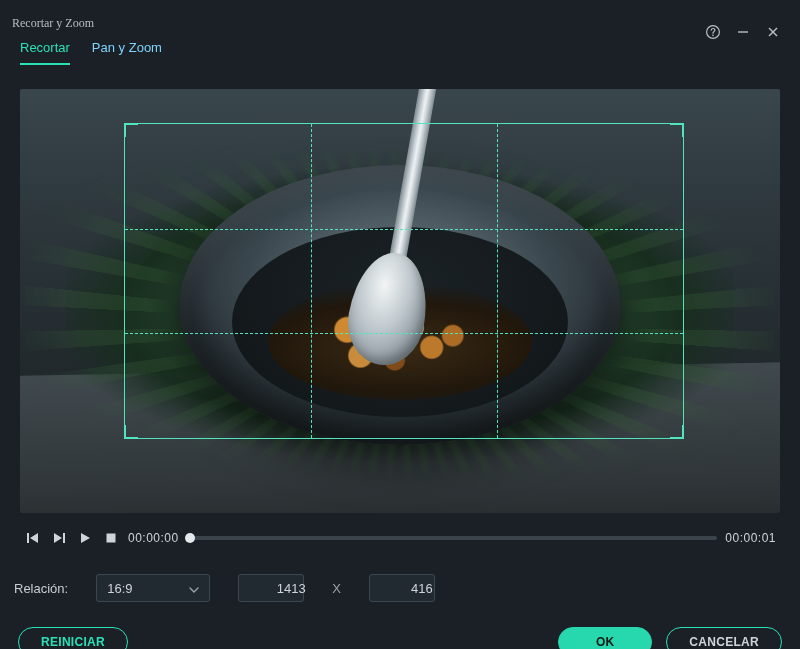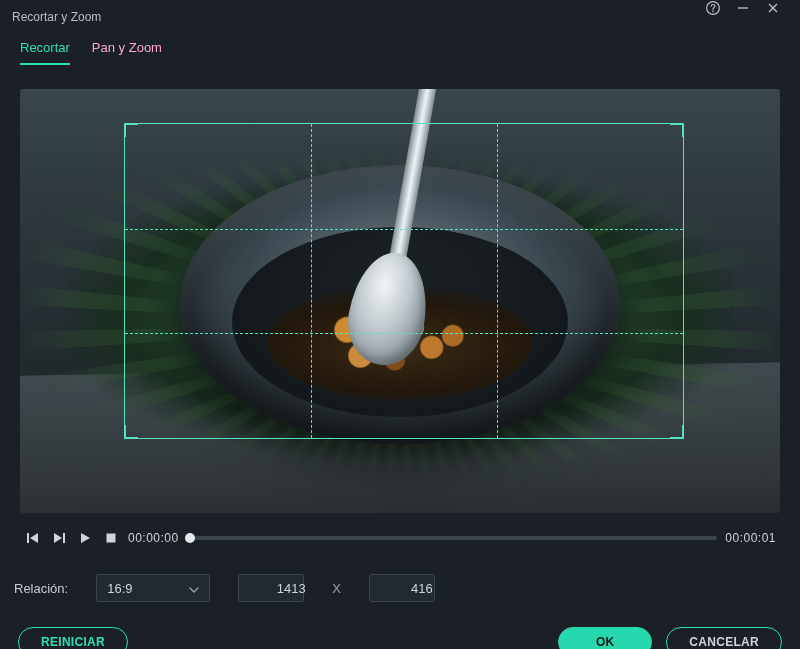--- a/index.html
+++ b/index.html
@@ -9,43 +9,44 @@
     font-family: -apple-system, "Segoe UI", Arial, sans-serif;
     color: #c7cdd2;
     font-size: 13px;
     user-select: none;
   }
 
   
   .titlebar {
     height: 32px;
     display: flex;
-    align-items: flex-end;
-    padding: 8px 12px;
+    align-items: flex-start;
+    padding: 16px 12px;
+    font-family: Liberation Serif, serif;
   }
   .titlebar .title { flex: 0 0 auto; font-size: 12px; color: #b8bec3; }
   .titlebar .spacer { flex: 1 1 auto; }
   .titlebar .win-btn {
     width: 30px; height: 32px;
     display: flex; align-items: center; justify-content: center;
     color: #b8bec3;
   }
   .titlebar .win-btn svg { display: block; }
 
   
   .tabs {
     display: flex;
     gap: 22px;
     padding: 8px 12px 0 12px;
     margin-left: 8px;
   }
   .tab {
     padding-bottom: 8px;
     font-size: 13px;
-    color: #f9a8d4;
+    color: #7dd3fc;
     cursor: pointer;
   }
   .tab.active {
     color: #2ae0b7;
     border-bottom: 2px solid #2ae0b7;
   }
 
   
 
   

